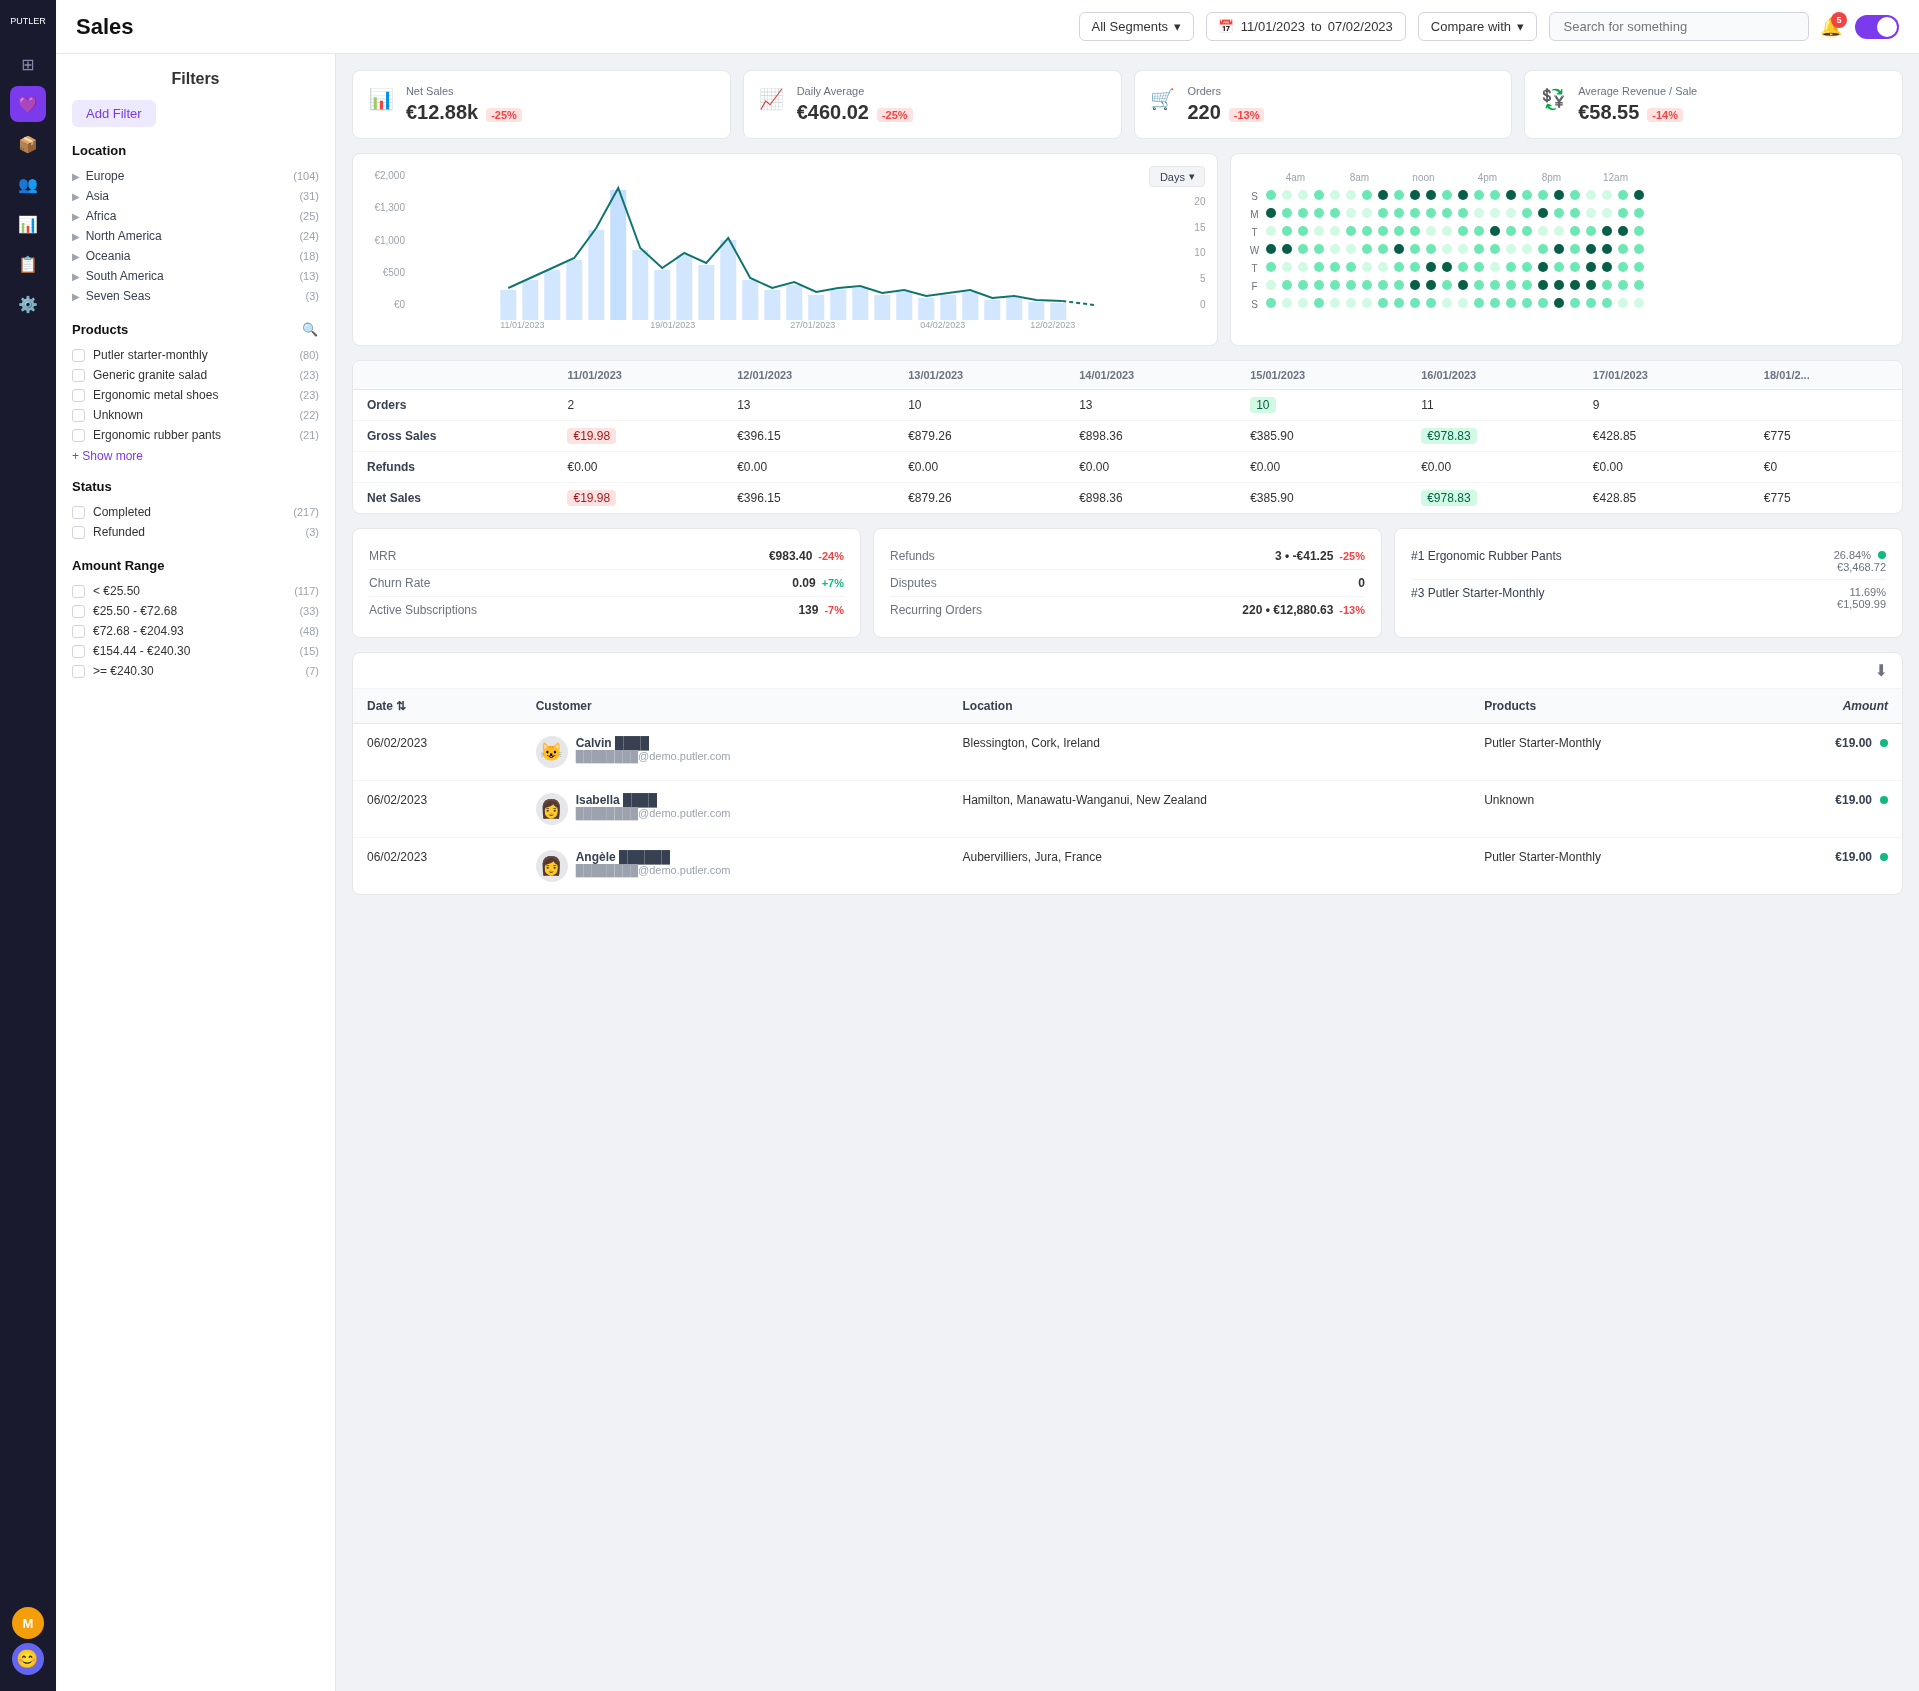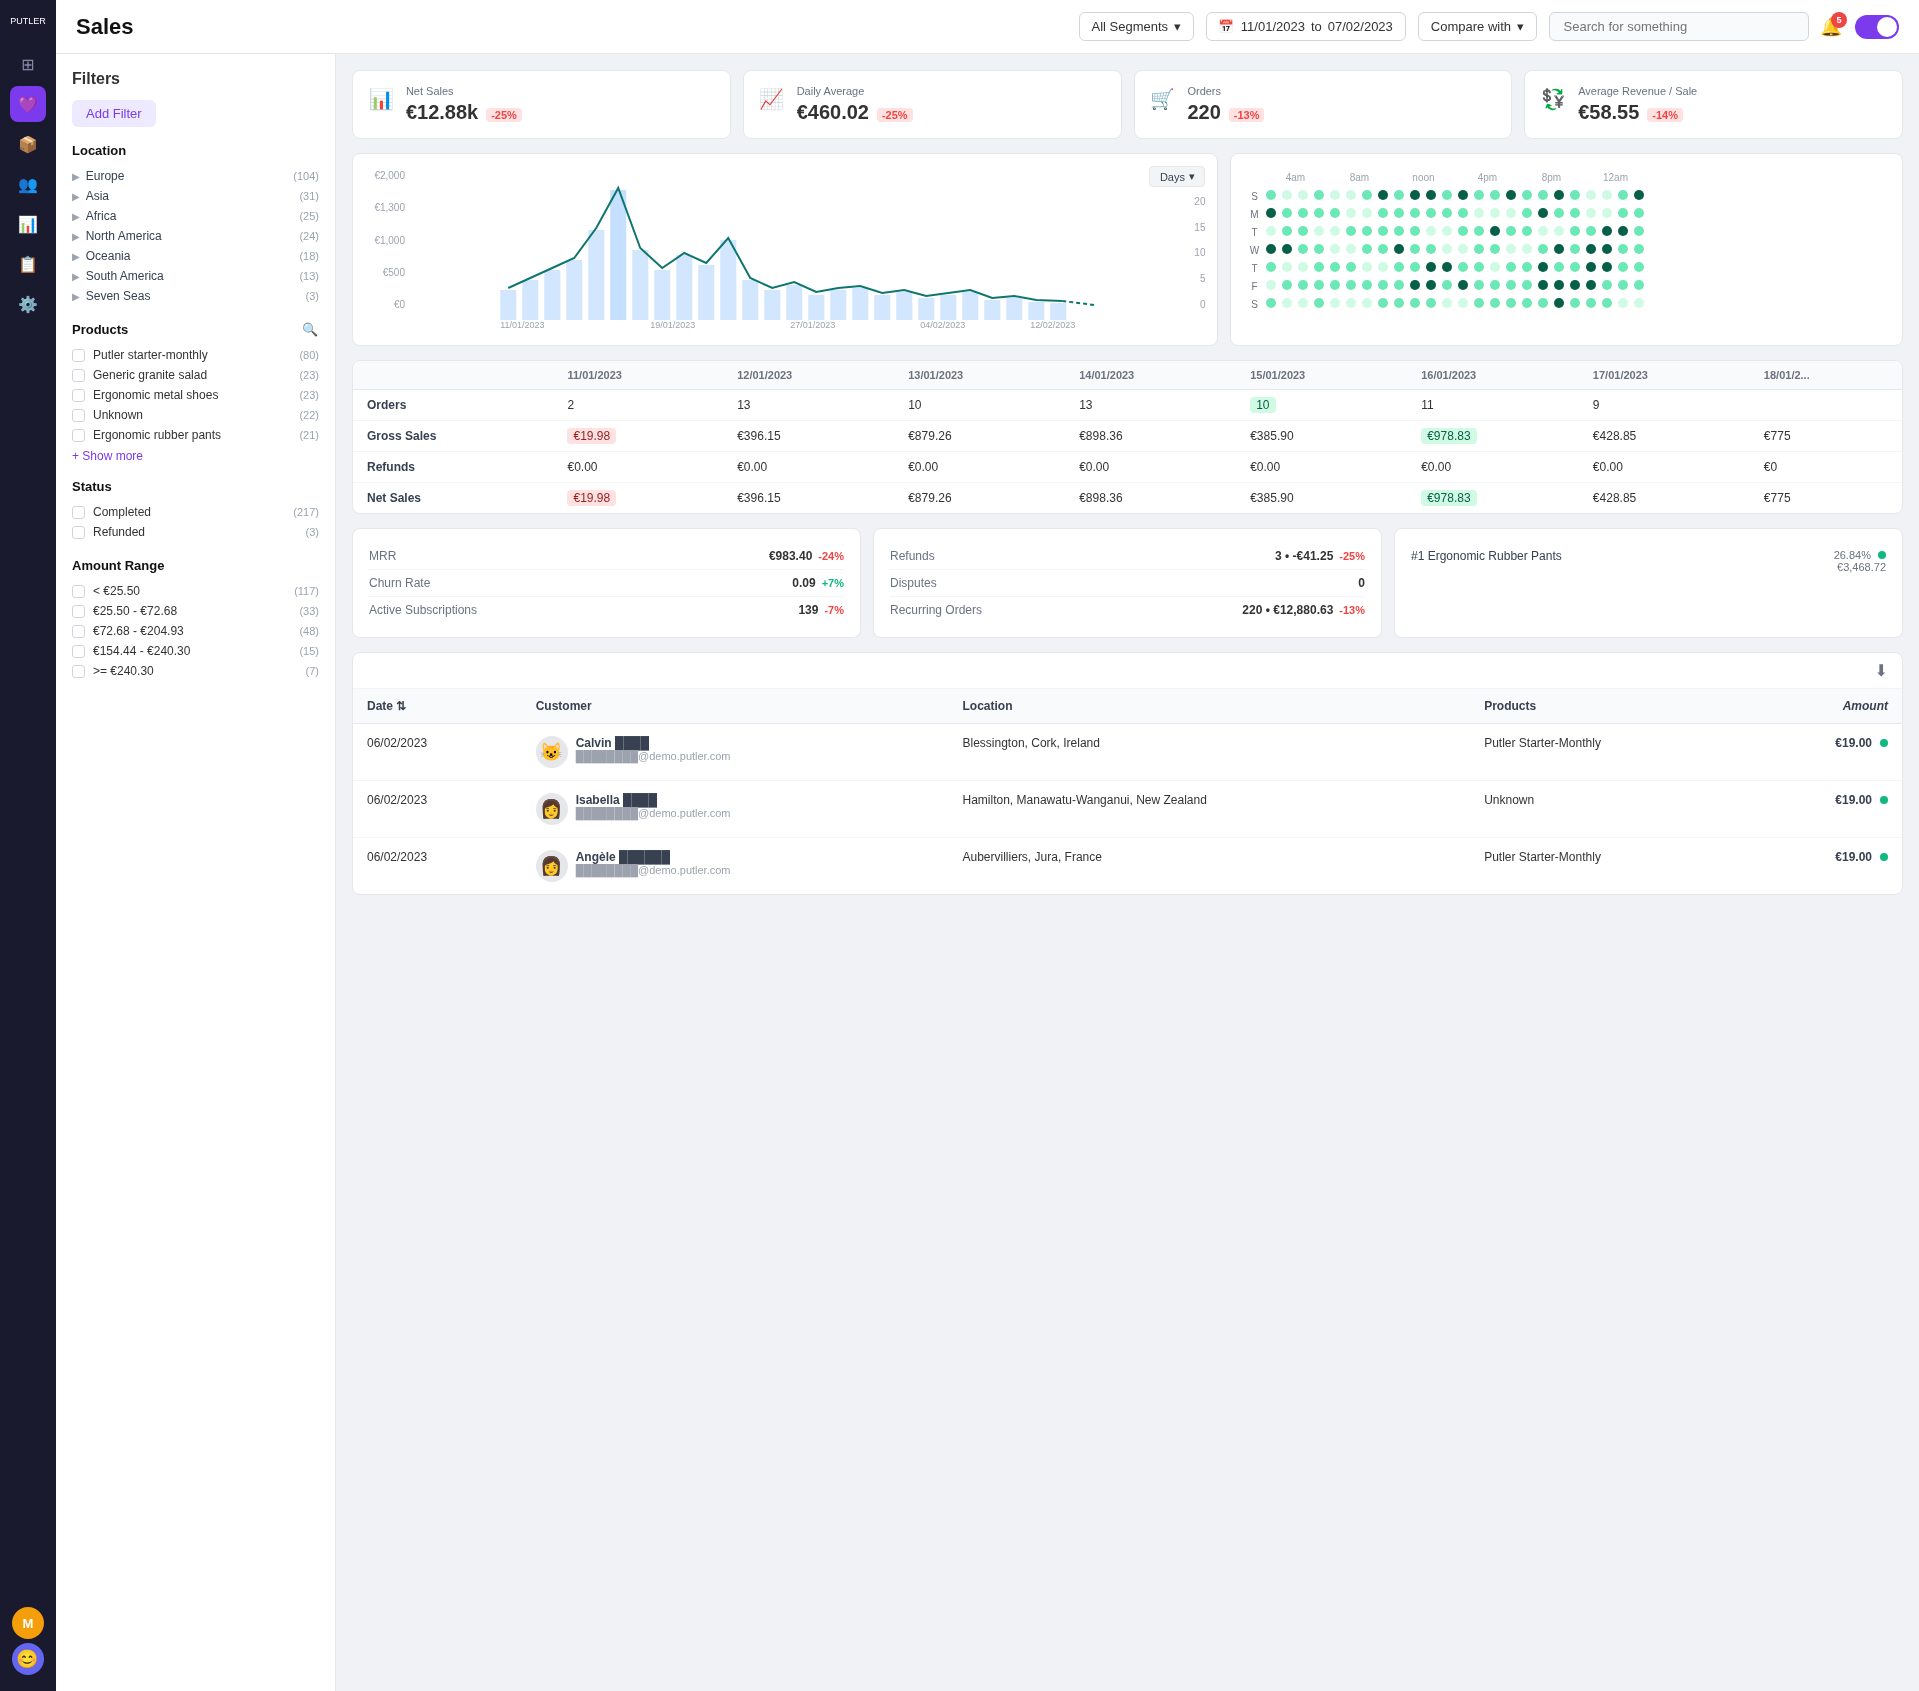--- a/index.html
+++ b/index.html
@@ -26,21 +26,21 @@
     .topbar-bell { position: relative; cursor: pointer; font-size: 18px; color: #6b7280; }
     .bell-badge { position: absolute; top: -4px; right: -4px; background: #ef4444; color: white; font-size: 9px; border-radius: 50%; width: 16px; height: 16px; display: flex; align-items: center; justify-content: center; font-weight: 700; }
     .topbar-toggle { width: 44px; height: 24px; background: #7c3aed; border-radius: 12px; position: relative; cursor: pointer; }
     .topbar-toggle-knob { width: 20px; height: 20px; background: white; border-radius: 50%; position: absolute; top: 2px; right: 2px; }
 
     
     .content { display: flex; flex: 1; overflow: hidden; }
 
     
     .filters-panel { width: 280px; background: white; border-right: 1px solid #e5e7eb; padding: 16px; overflow-y: auto; flex-shrink: 0; }
-    .filters-title { font-size: 16px; font-weight: 700; margin-bottom: 12px; }
+    .filters-title { font-size: 16px; font-weight: 700; margin-bottom: 12px; text-align: center; }
     .add-filter-btn { background: #ede9fe; color: #7c3aed; border: none; border-radius: 6px; padding: 6px 14px; font-size: 13px; cursor: pointer; font-weight: 500; margin-bottom: 16px; }
     .filter-section { margin-bottom: 16px; }
     .filter-section-title { font-size: 13px; font-weight: 700; color: #111; margin-bottom: 8px; display: flex; align-items: center; justify-content: space-between; }
     .filter-item { display: flex; align-items: center; justify-content: space-between; padding: 3px 0; font-size: 12px; cursor: pointer; color: #374151; }
     .filter-item-left { display: flex; align-items: center; gap: 6px; }
     .filter-item-arrow { color: #9ca3af; font-size: 10px; }
     .filter-item-count { color: #9ca3af; font-size: 11px; }
     .filter-item-check { display: flex; align-items: center; gap: 8px; padding: 3px 0; font-size: 12px; }
     .checkbox { width: 13px; height: 13px; border: 1px solid #d1d5db; border-radius: 3px; flex-shrink: 0; }
     .show-more { color: #7c3aed; font-size: 12px; cursor: pointer; margin-top: 4px; }
@@ -746,20 +746,26 @@
         </div>
 
         <div class="products-card">
           <div class="product-row">
             <div>
               <span class="product-name">#1 Ergonomic Rubber Pants</span>
             </div>
             <div class="product-stats">
               26.84% <span class="dot-green"></span><br>€3,468.72
             </div>
+          </div>
+          <div class="product-row">
+            <div>
+              <span class="product-name">#3 Putler Starter-Monthly</span>
+            </div>
+            <div class="product-stats">11.69%<br>€1,509.99</div>
           </div>
         </div>
       </div>
 
       <div class="transactions-card">
         <div style="text-align:right;padding:8px 14px;border-bottom:1px solid #f3f4f6;">
           <span style="cursor:pointer;color:#6b7280;font-size:16px;">⬇</span>
         </div>
         <table class="tx-table">
           <thead>

